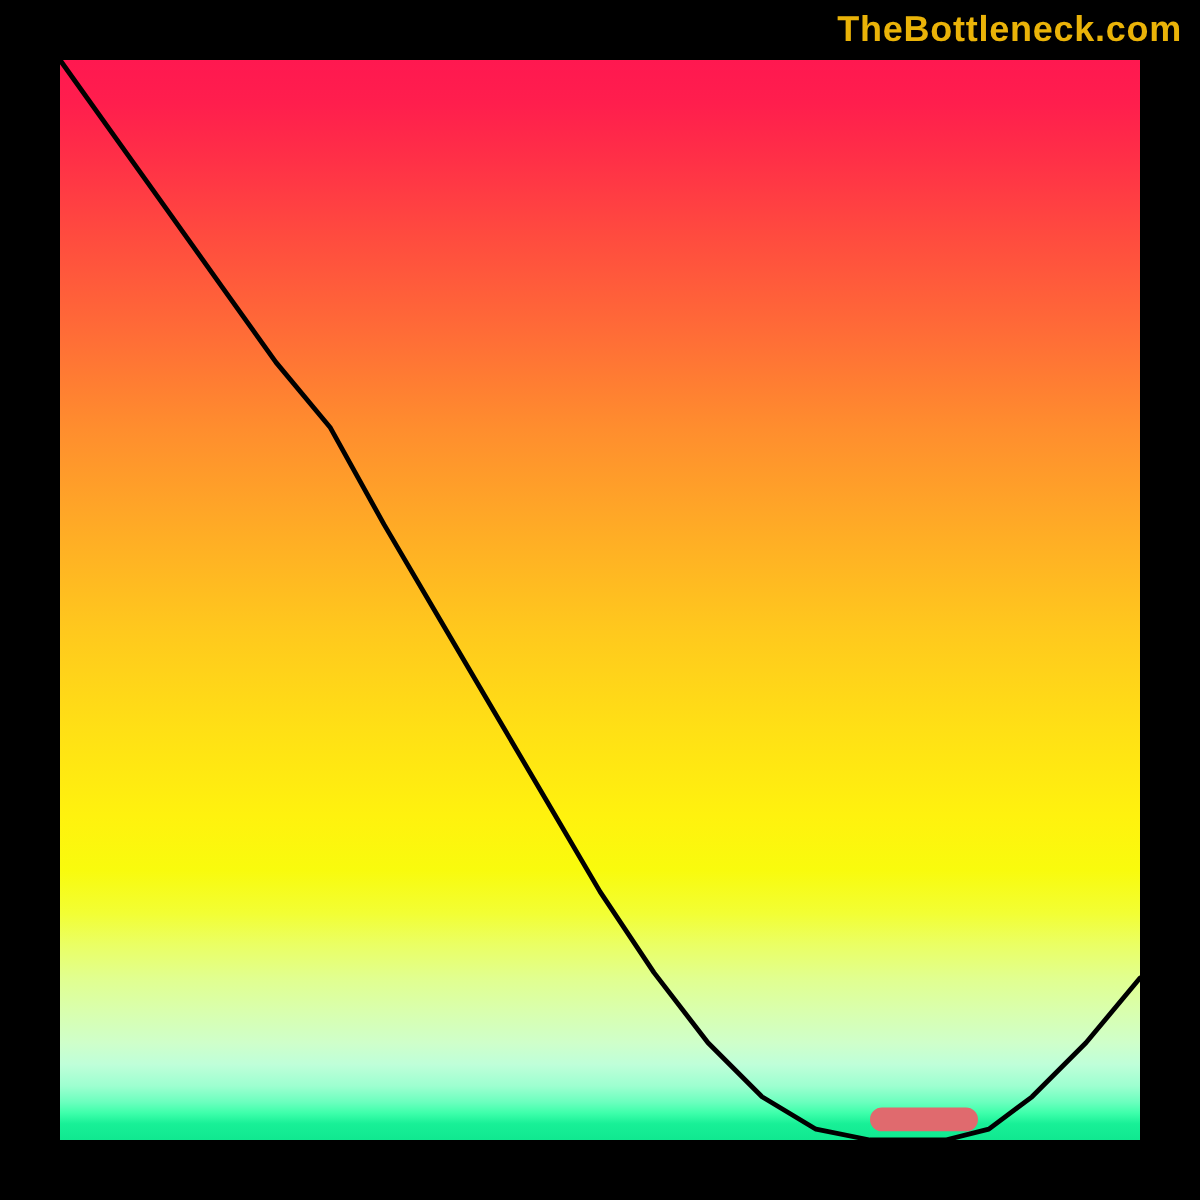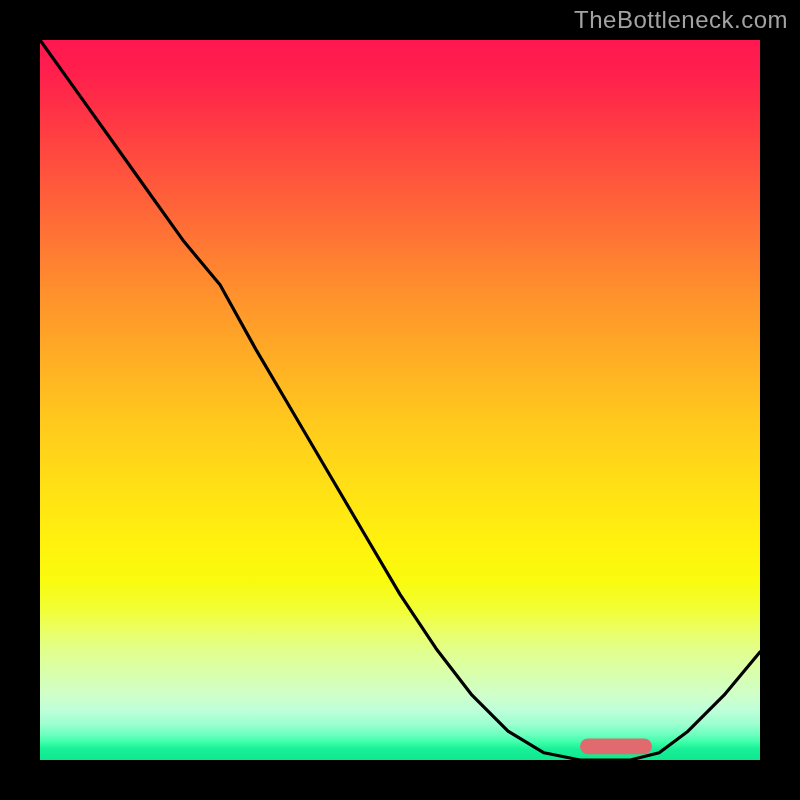--- a/index.html
+++ b/index.html
@@ -12,23 +12,23 @@
     position: relative;
   }
   .outer {
     position: absolute;
     inset: 0;
   }
   .watermark {
     position: absolute;
     top: 6px;
     right: 12px;
-    color: #a3a3a3;
+    color: #eab308;
     font-size: 24px;
-    font-weight: 400;
+    font-weight: 700;
     letter-spacing: 0.5px;
     user-select: none;
     text-align: center;
   }
   .plot-frame {
     position: absolute;
     left: 40px;
     top: 40px;
     width: 720px;
     height: 720px;

